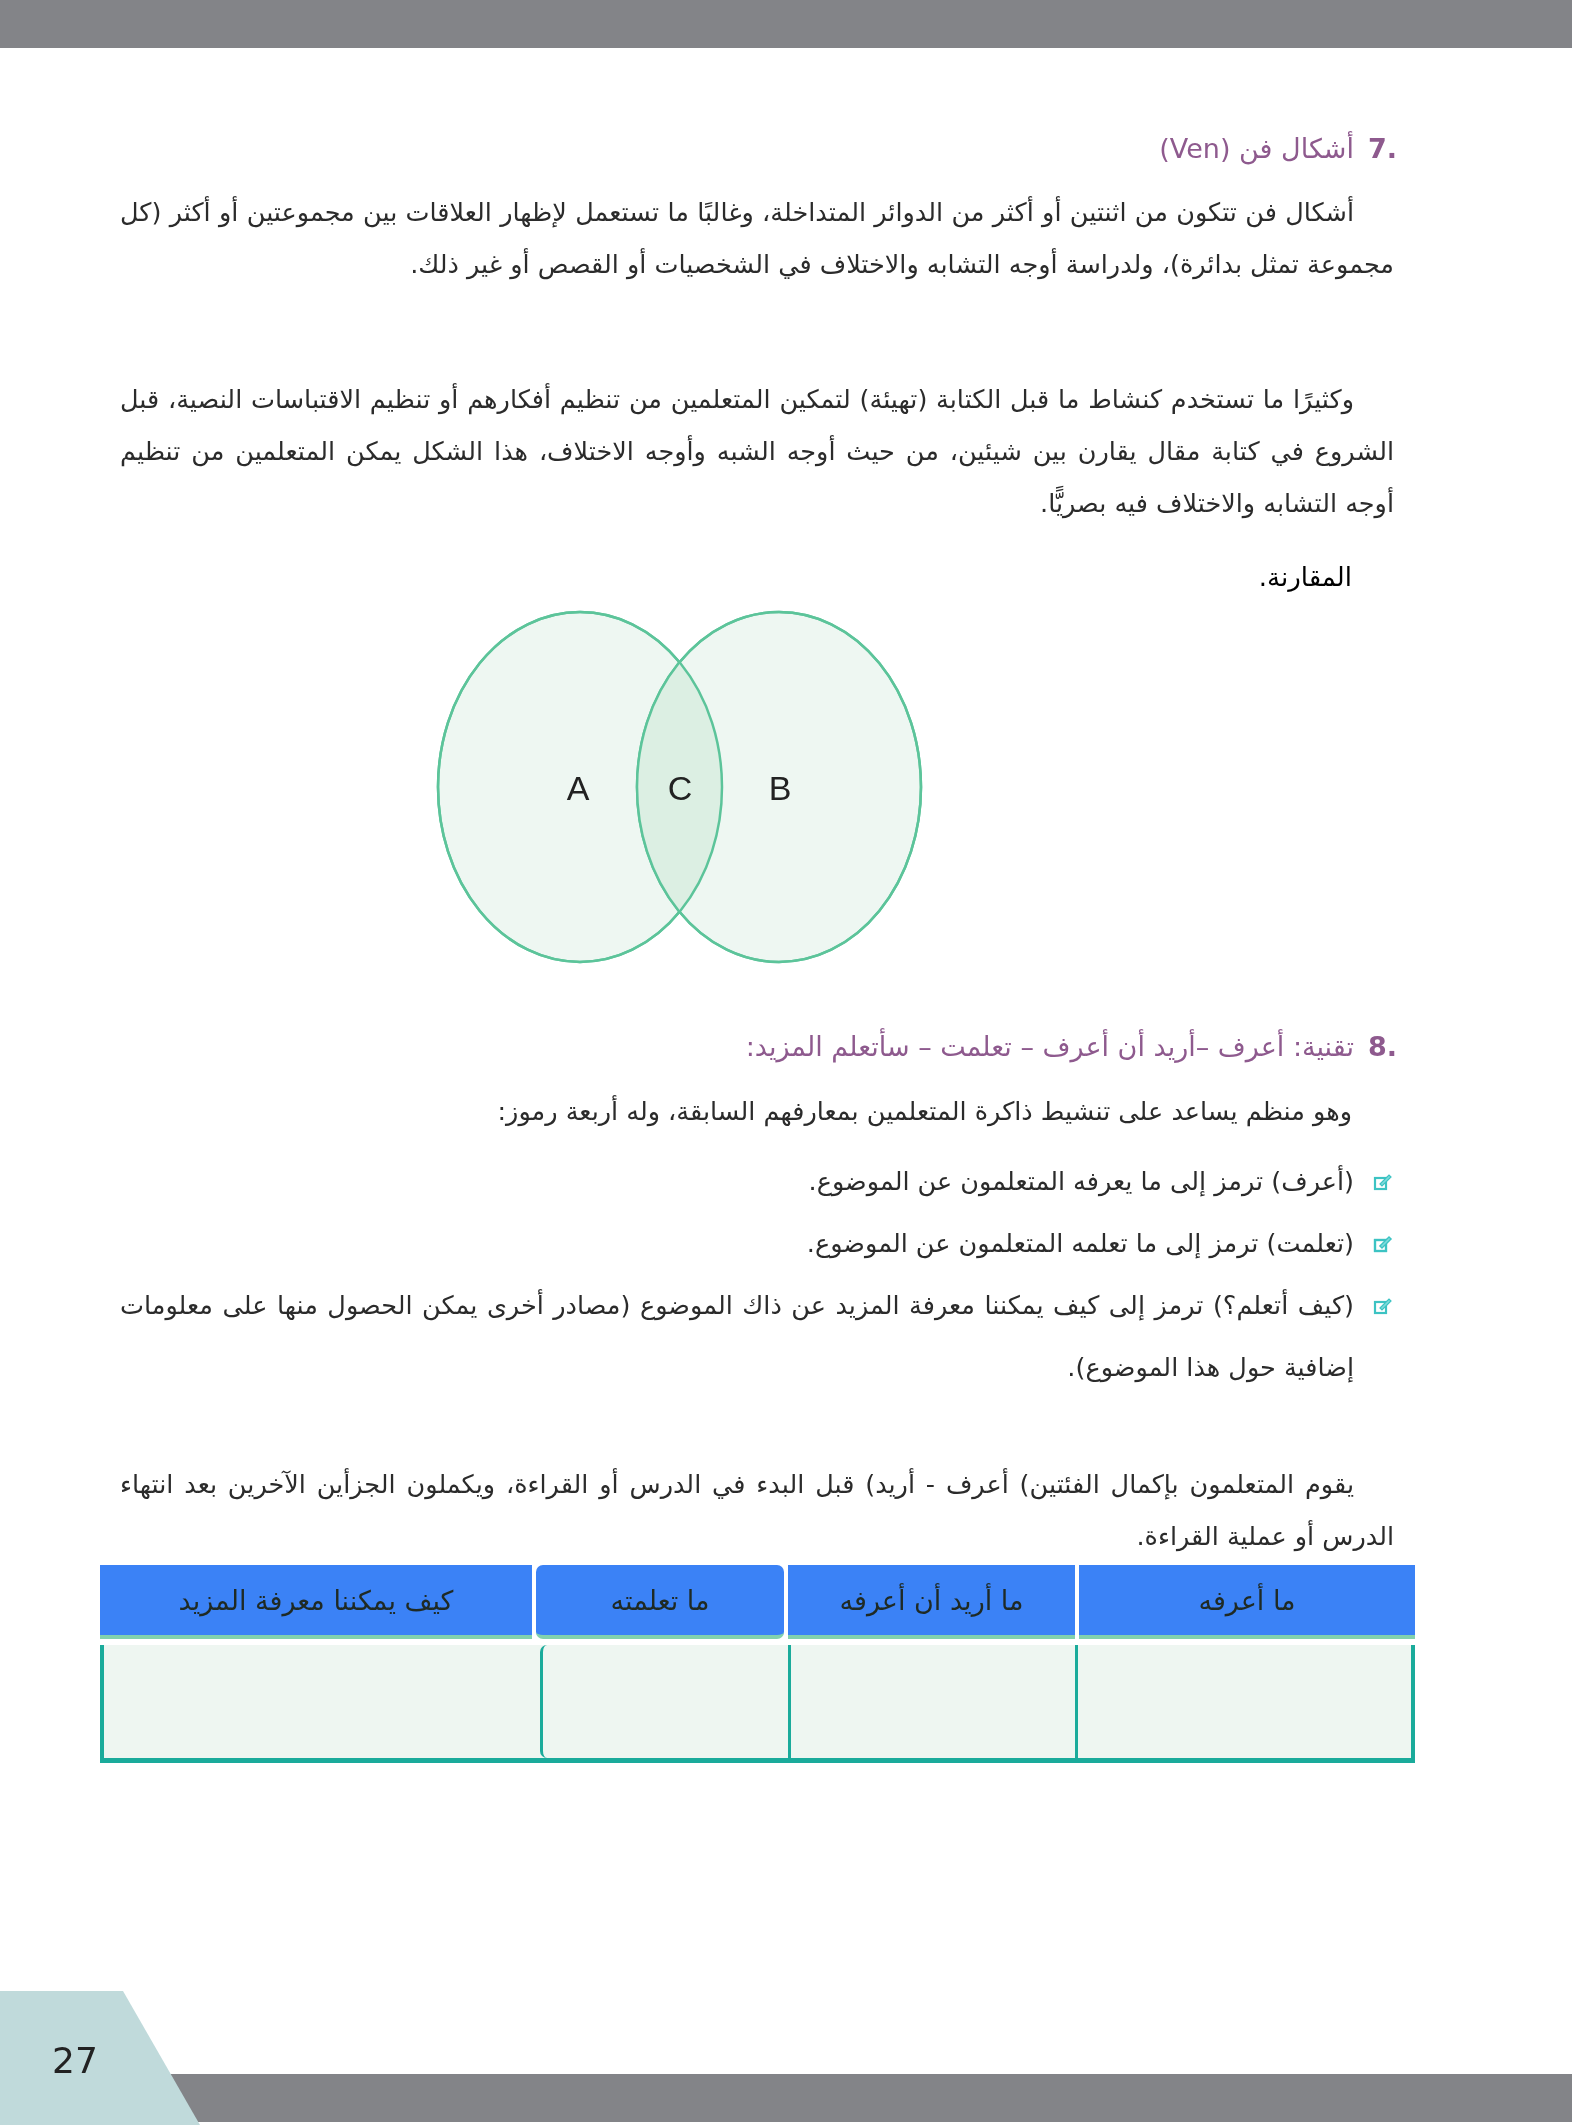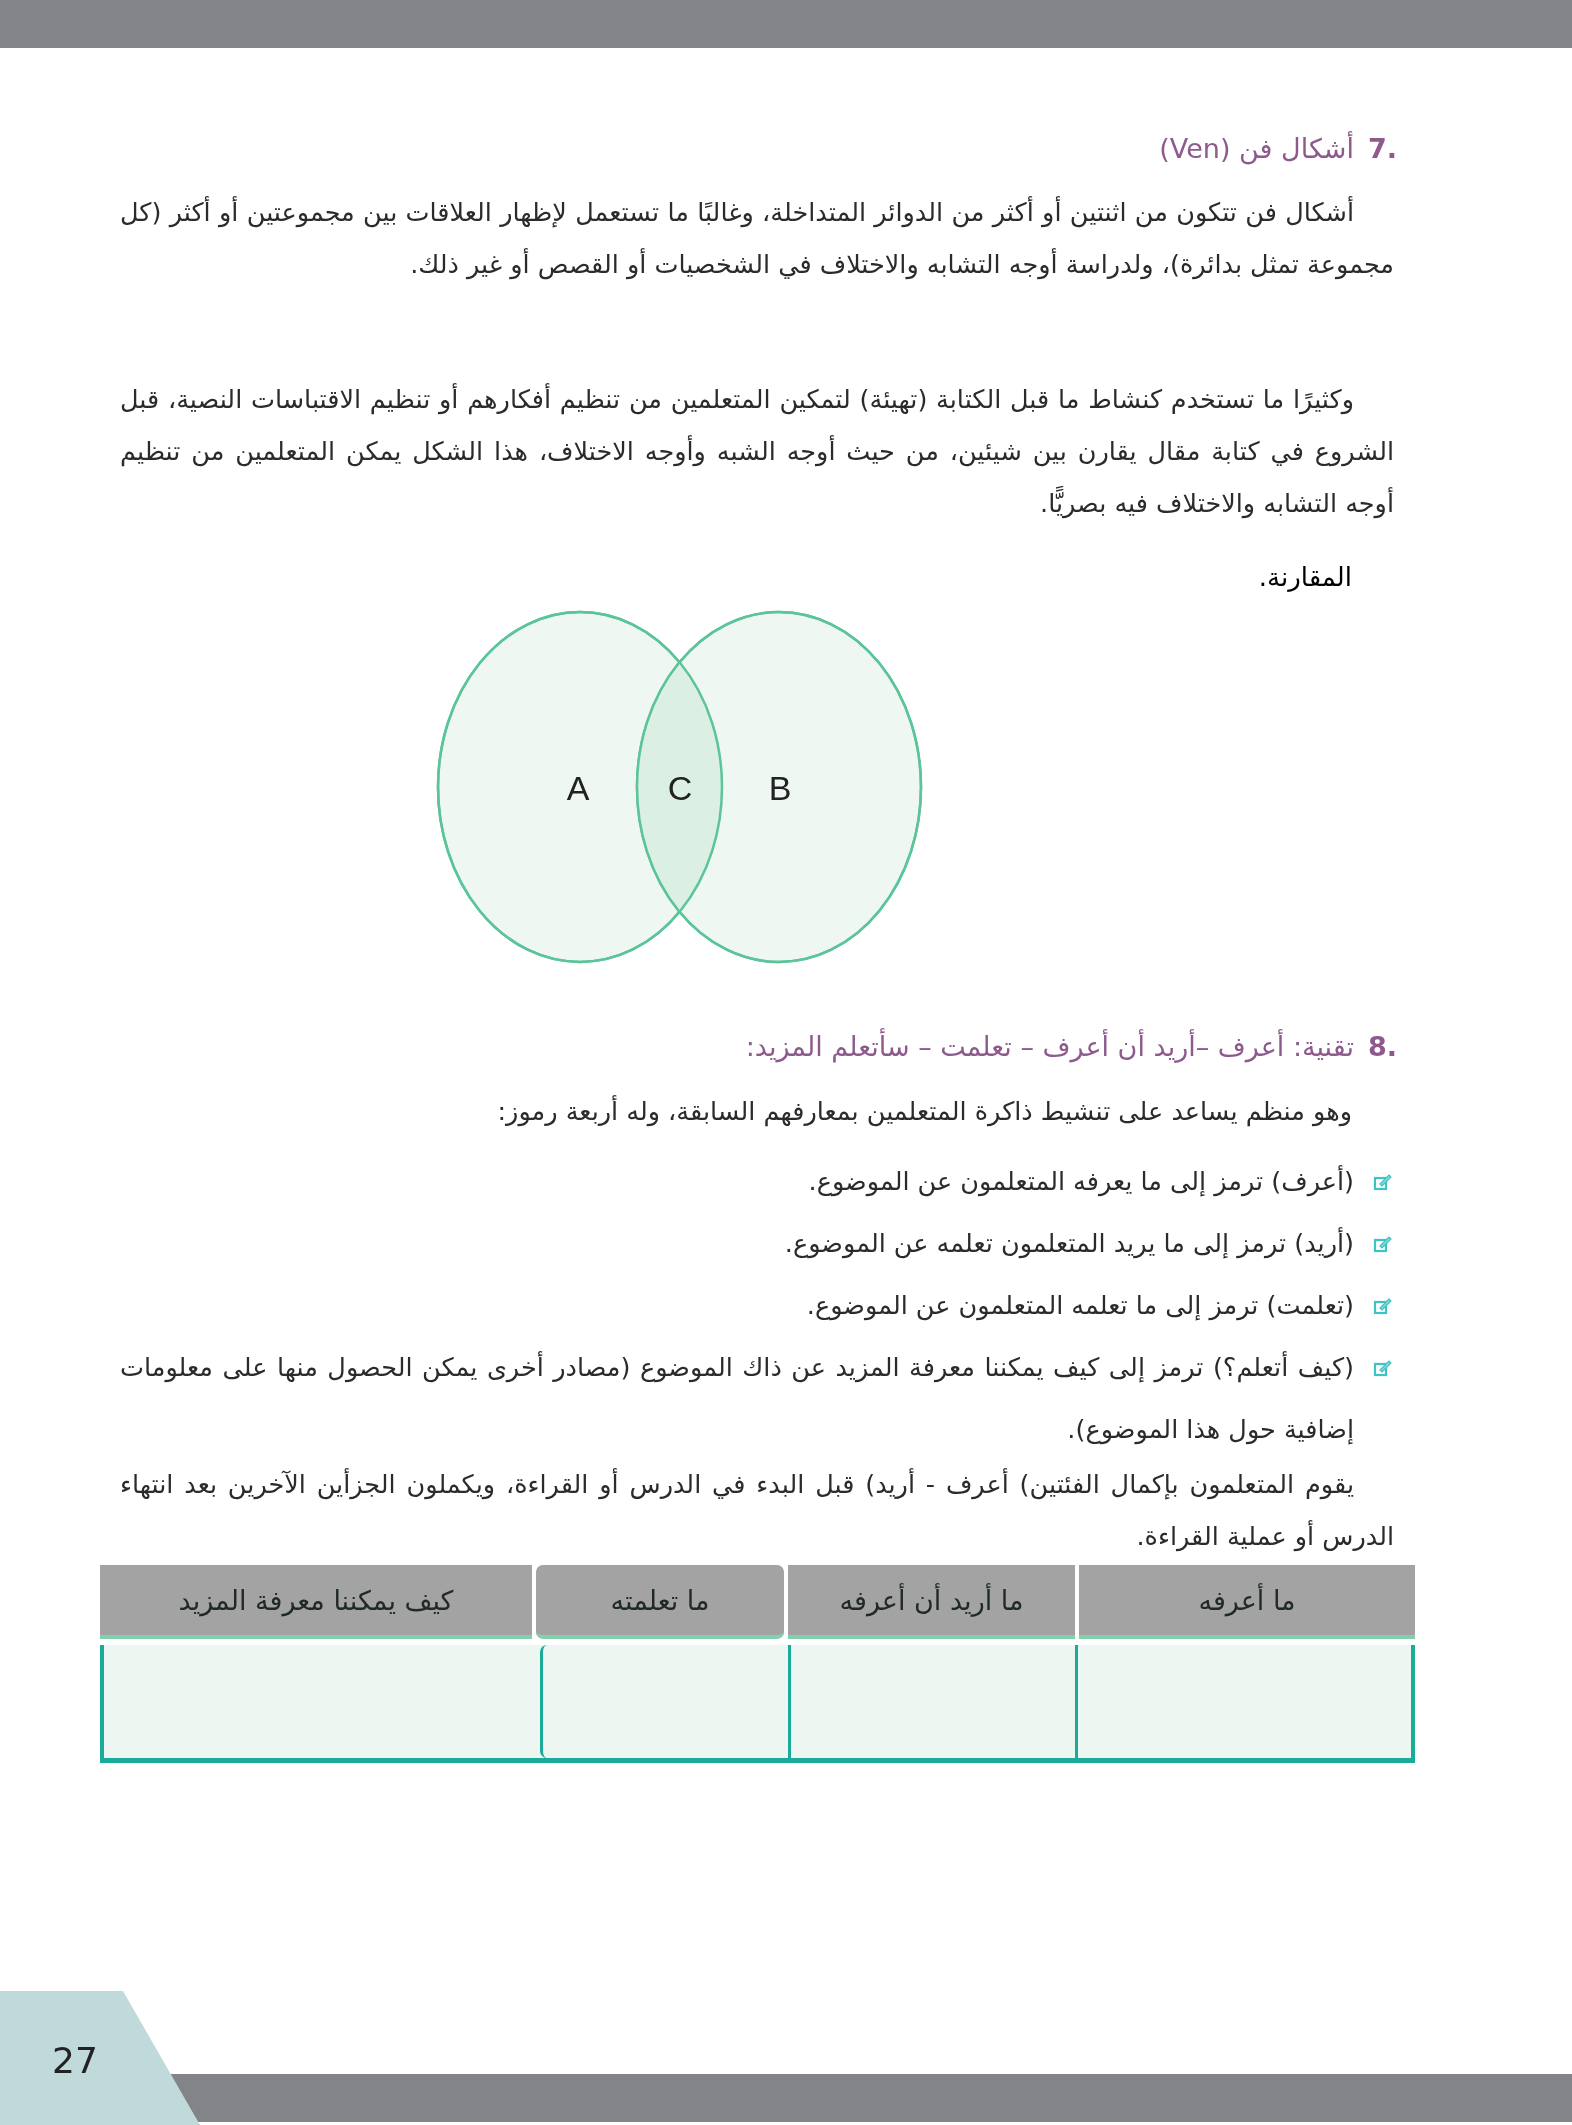--- a/index.html
+++ b/index.html
@@ -45,21 +45,21 @@
   .bullet.multi { text-align: justify; text-align-last: right; }
 
   .p4 { top: 1458px; }
 
   .kwl {
     position: absolute; left: 100px; top: 1565px; width: 1315px; height: 200px;
     direction: rtl;
   }
   .kwl-head { display: flex; height: 74px; }
   .kwl-head .th {
-    background: #a3a3a3; color: #1f2a24; font-size: 27px;
+    background: #3b82f6; color: #1f2a24; font-size: 27px;
     display: flex; align-items: center; justify-content: center;
     border-bottom: 4px solid #82d1ad; box-sizing: border-box;
     margin-left: 4px;
   }
   .kwl-head .th:last-child { margin-left: 0; }
   .kwl-body {
     display: flex; height: 118px; margin-top: 6px;
     background: #eef6f1;
     border-bottom: 5px solid #1aab9b; border-right: 4px solid #1aab9b; border-left: 4px solid #1aab9b;
     box-sizing: border-box;
@@ -131,21 +131,20 @@
         <rect x="3" y="8" width="11" height="11" fill="none" stroke="#3cc3c3" stroke-width="2.2"></rect>
         <path d="M8 14 L17 5 L19 7 L10 16 Z" fill="#7fdcdc" stroke="#3cc3c3" stroke-width="1.2"></path>
       </svg>
     <span>(أعرف) ترمز إلى ما يعرفه المتعلمون عن الموضوع.</span>
   </div>
   <div class="bullet">
     <svg class="bicon" viewBox="0 0 22 22">
         <rect x="3" y="8" width="11" height="11" fill="none" stroke="#3cc3c3" stroke-width="2.2"></rect>
         <path d="M8 14 L17 5 L19 7 L10 16 Z" fill="#7fdcdc" stroke="#3cc3c3" stroke-width="1.2"></path>
       </svg>
-    <span>(أريد) ترمز إلى ما يريد المتعلمون تعلمه عن الموضوع.</span>
   </div>
   <div class="bullet">
     <svg class="bicon" viewBox="0 0 22 22">
         <rect x="3" y="8" width="11" height="11" fill="none" stroke="#3cc3c3" stroke-width="2.2"></rect>
         <path d="M8 14 L17 5 L19 7 L10 16 Z" fill="#7fdcdc" stroke="#3cc3c3" stroke-width="1.2"></path>
       </svg>
     <span>(تعلمت) ترمز إلى ما تعلمه المتعلمون عن الموضوع.</span>
   </div>
   <div class="bullet multi">
     <svg class="bicon" viewBox="0 0 22 22">

